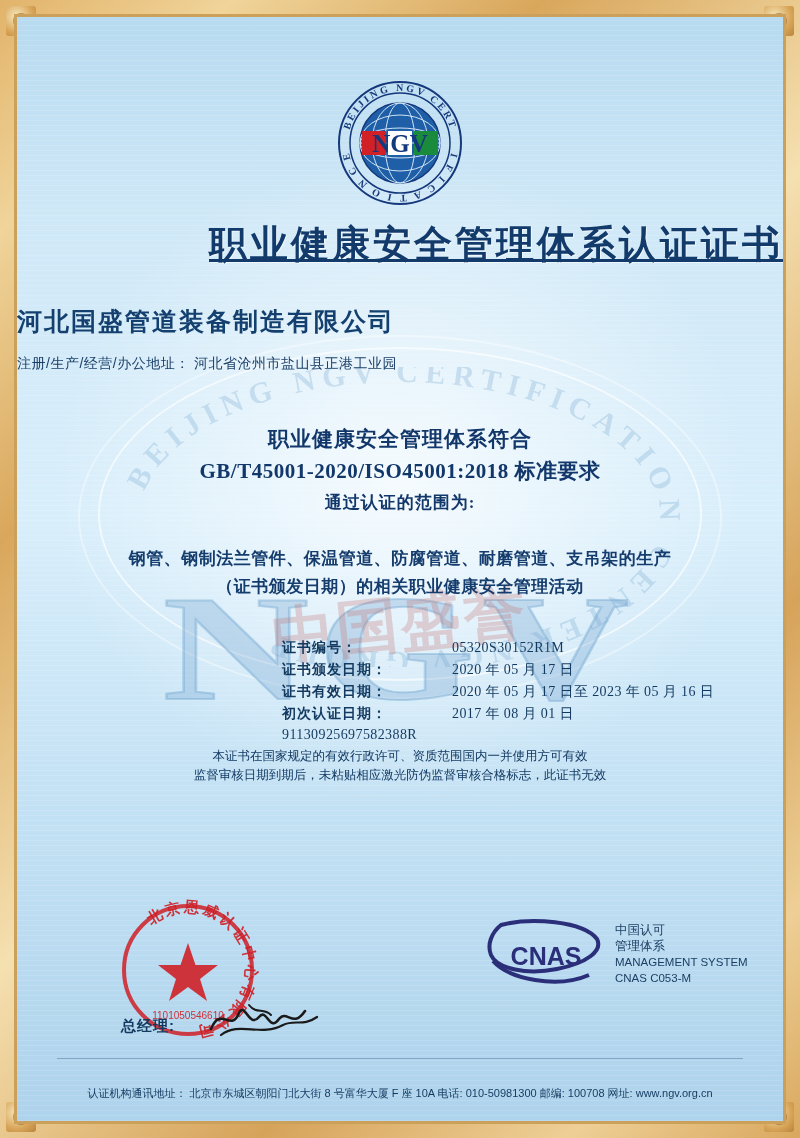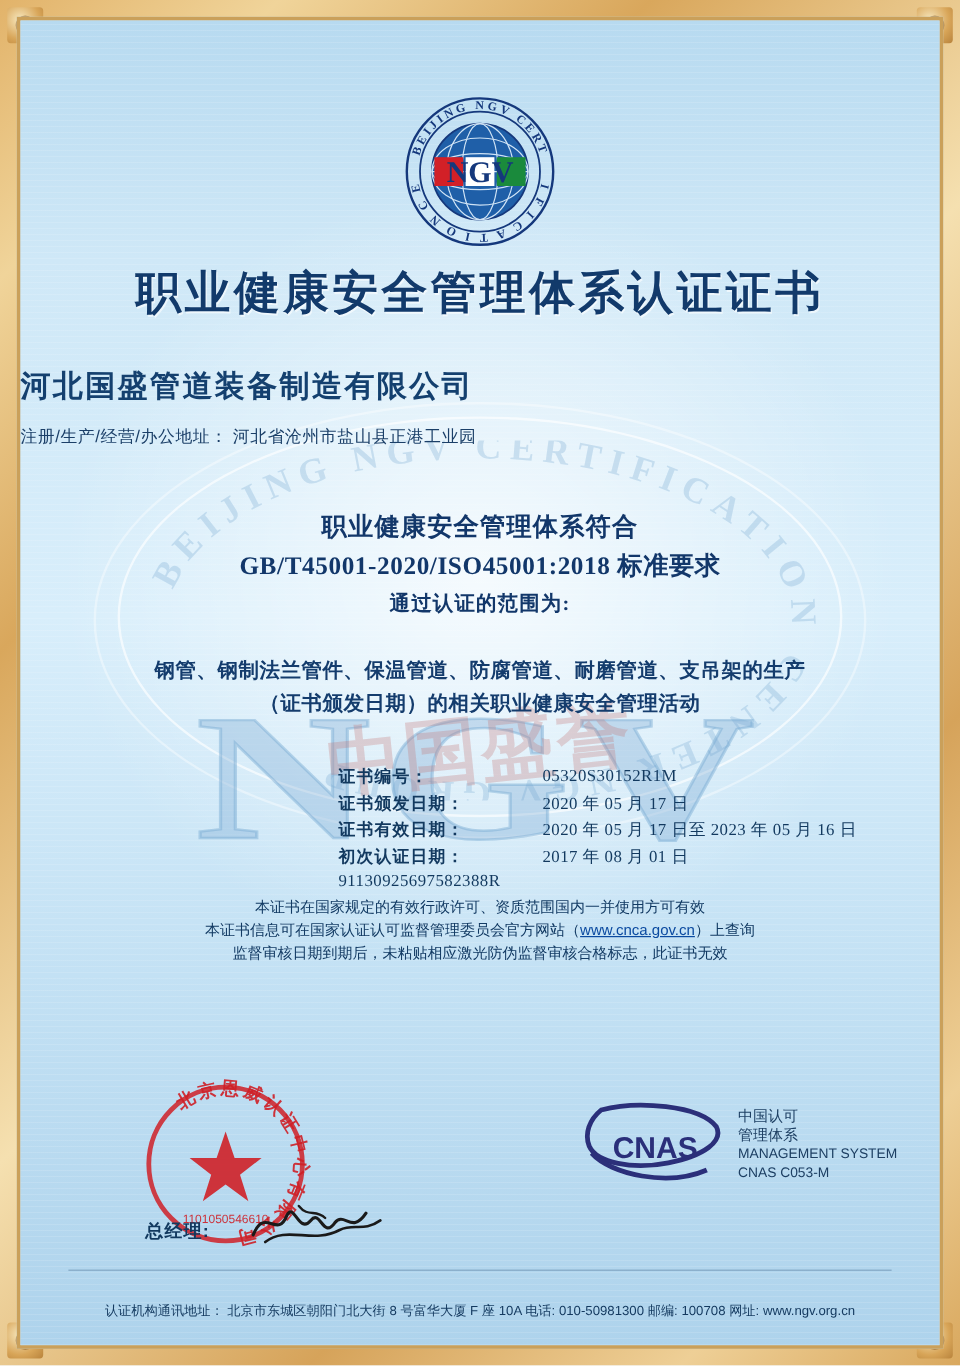--- a/index.html
+++ b/index.html
@@ -134,27 +134,28 @@
     transform: translateX(-50%);
     width: 128px;
     height: 128px;
   }
 
   
   .main-title {
     position: absolute;
     top: 202px;
     width: 100%;
-    text-align: center;
+    text-align: right;
     font-family: "Liberation Serif", serif;
     font-size: 38px;
     font-weight: bold;
     letter-spacing: 3px;
     color: #123a6b;
     text-shadow: 1px 1px 0 rgba(255,255,255,.6);
+    text-decoration: underline;
   }
   .company {
     position: absolute;
     top: 288px;
     width: 100%;
     font-family: "Liberation Serif", serif;
     font-size: 25px;
     font-weight: bold;
     letter-spacing: 2px;
     color: #14406f;
@@ -430,21 +431,20 @@
           <span class="dlabel">初次认证日期：</span>
           <span class="dvalue">2017 年 08 月 01 日</span>
         </div>
         <div class="drow">
           <span class="dvalue">91130925697582388R</span>
         </div>
       </div>
 
       <div class="notes">
         <div>本证书在国家规定的有效行政许可、资质范围国内一并使用方可有效</div>
-        <div>本证书信息可在国家认证认可监督管理委员会官方网站（<a href="#">www.cnca.gov.cn</a>）上查询</div>
         <div>监督审核日期到期后，未粘贴相应激光防伪监督审核合格标志，此证书无效</div>
       </div>
 
 
       <div class="seal">
         <svg viewBox="0 0 150 150" width="150" height="150">
           <defs>
             <path id="sealRing" d="M 75,75 m -58,0 a 58,58 0 1 1 116,0 a 58,58 0 1 1 -116,0"></path>
           </defs>
           <circle cx="75" cy="75" r="64" fill="none" stroke="#cf2027" stroke-width="4" opacity=".85"></circle>

